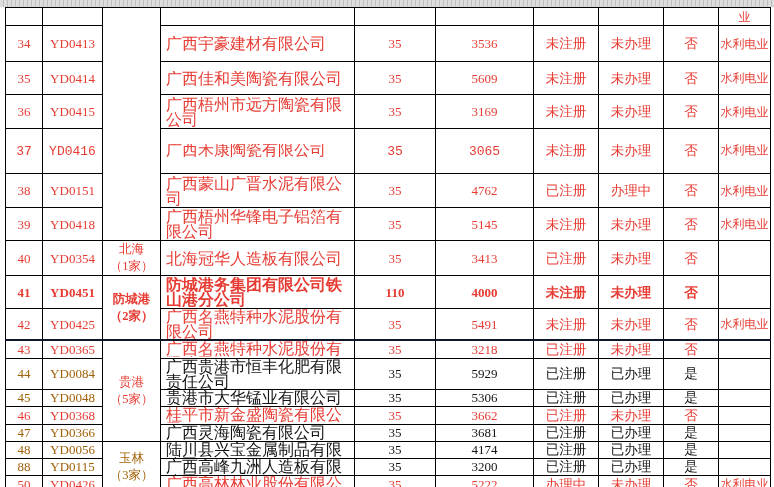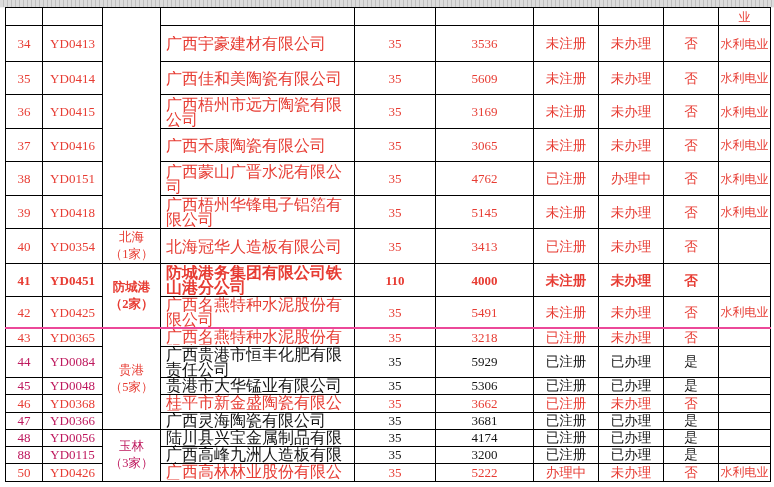--- a/index.html
+++ b/index.html
@@ -6,22 +6,22 @@
   #screen{position:relative;width:774px;height:487px;background:#ffffff;overflow:hidden;
           font-family:"Liberation Serif","DejaVu Serif",serif;}
   #topstrip{position:absolute;left:0;top:0;width:774px;height:7px;background:#dcdcdc;
             background-image:repeating-linear-gradient(90deg,#dcdcdc 0,#dcdcdc 3px,#bfbfbf 3px,#bfbfbf 4px);
             border-bottom:1px solid #f2f2f2;}
   table#grid{position:absolute;left:5px;top:7px;border-collapse:collapse;table-layout:fixed;
              width:765px;}
   #grid td{border:1px solid #000;vertical-align:middle;padding:0;font-size:13px;color:#141414;
            text-align:center;}
   #grid tr.red td{color:#e73c33;}
-  #grid td.c-num,#grid td.c-code,#grid td.c-region{color:#be185d;}
-  #grid tr.thick td{border-top:2px solid #ec4899;}
+  #grid td.c-num,#grid td.c-code,#grid td.c-region{color:#a16207;}
+  #grid tr.thick td{border-top:2px solid #0f172a;}
   .cellbox{line-height:15px;overflow:hidden;}
   tr.short .cellbox{max-height:16px;}
   tr.mid .cellbox{max-height:30px;}
   tr.tall .cellbox{max-height:32px;}
   td.c-region .cellbox{max-height:none;white-space:pre-line;line-height:17px;font-size:12.5px;}
   td.c-company .cellbox{text-align:left;padding:0 5px;font-size:16px;}
   td.c-dept .cellbox{font-size:12px;line-height:14px;}
   td.c-capacity .cellbox,#grid td.c-number .cellbox{font-size:13px;}
   td.c-reg .cellbox,td.c-handle .cellbox,td.c-confirm .cellbox{font-size:13.5px;}
 </style>
@@ -156,21 +156,21 @@
           <td class="c-handle">
             <div class="cellbox">未办理</div>
           </td>
           <td class="c-confirm">
             <div class="cellbox">否</div>
           </td>
           <td class="c-dept">
             <div class="cellbox">水利电业</div>
           </td>
         </tr>
-        <tr class="red tall" style="height: 33px;">
+        <tr class="red tall" style="height: 45px; font-family: Liberation Mono, monospace;">
           <td class="c-num">
             <div class="cellbox">37</div>
           </td>
           <td class="c-code">
             <div class="cellbox">YD0416</div>
           </td>
           <td class="c-company">
             <div class="cellbox">广西禾康陶瓷有限公司</div>
           </td>
           <td class="c-capacity">

